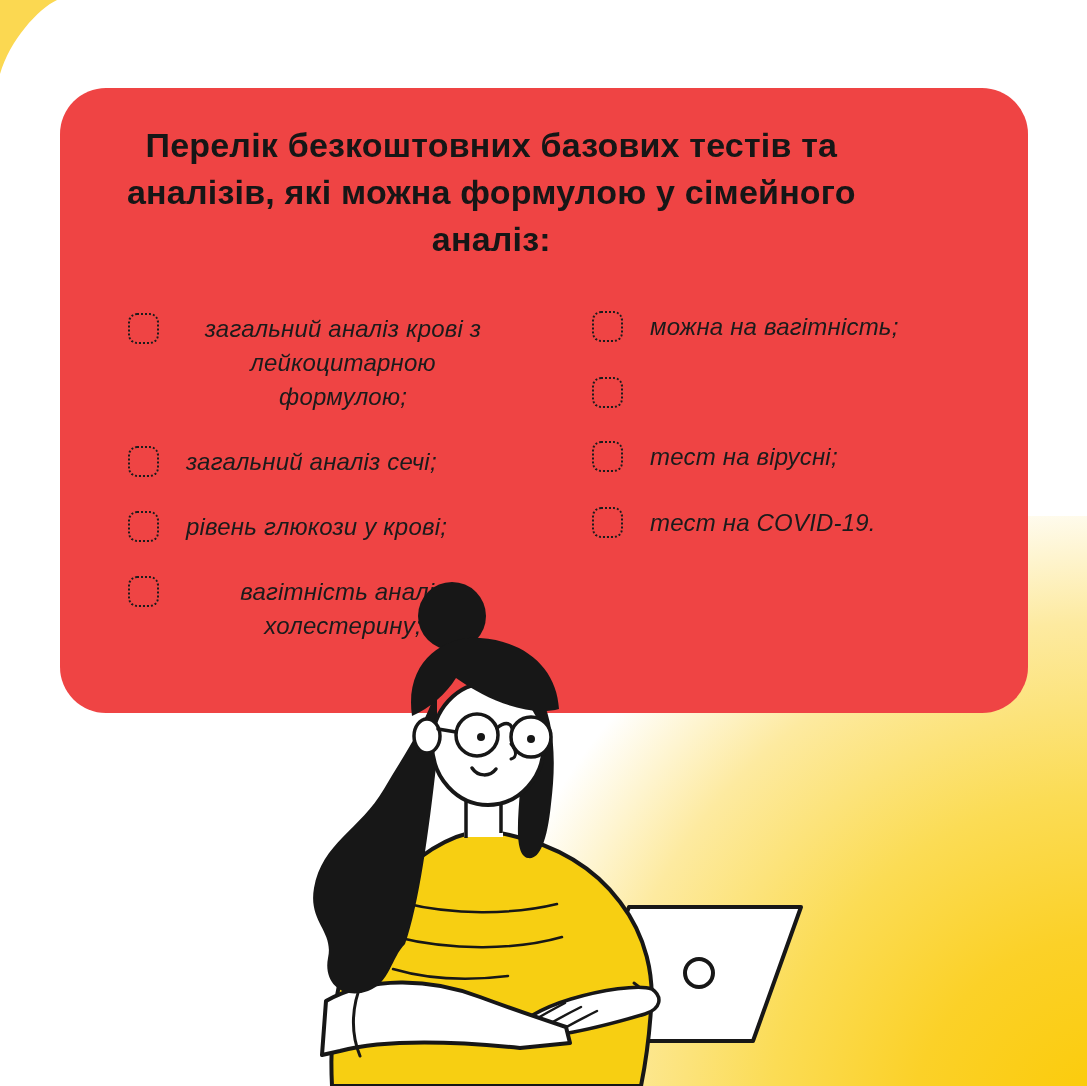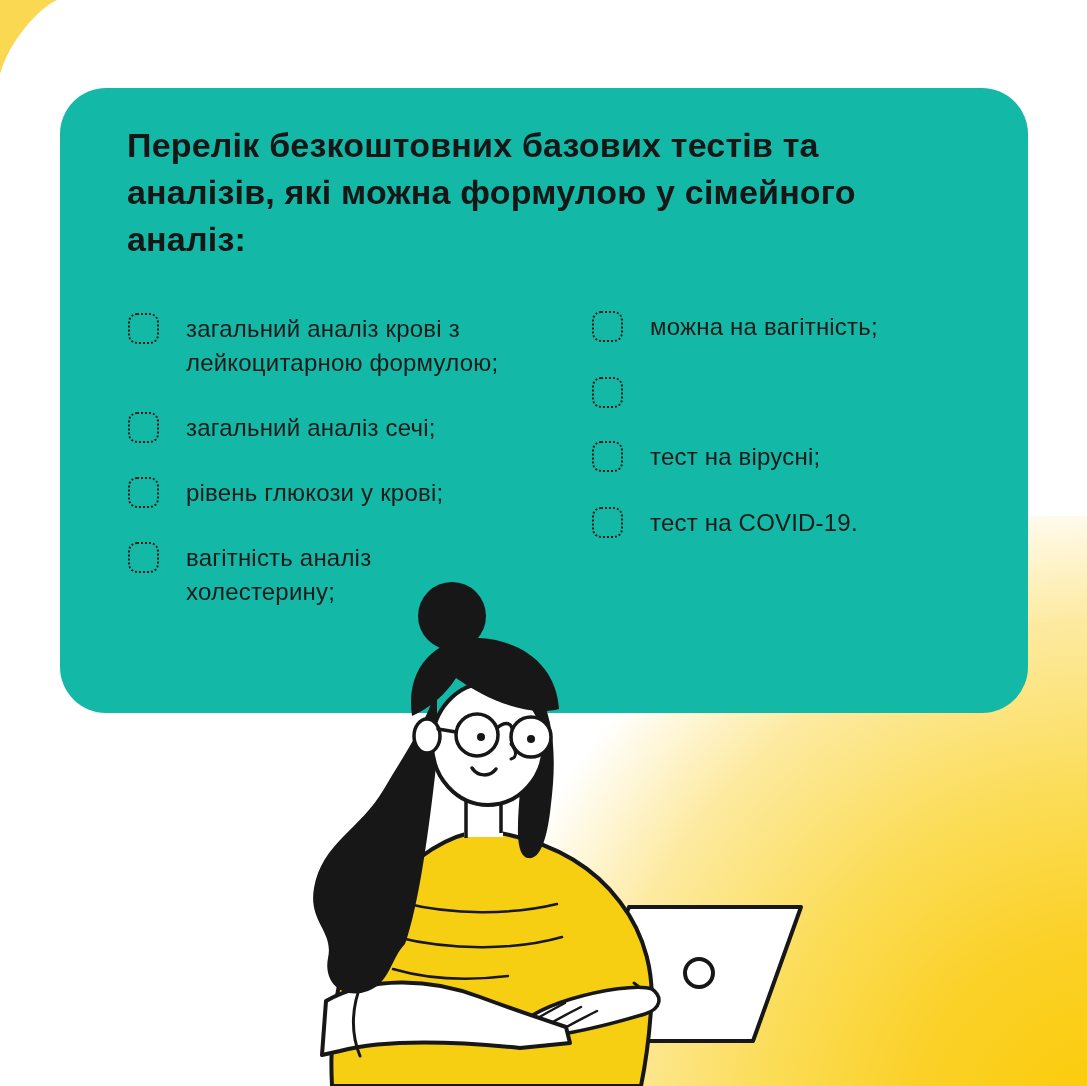--- a/index.html
+++ b/index.html
@@ -9,28 +9,28 @@
     font-family:"Liberation Sans", sans-serif;
   }
   .glow{
     position:absolute;right:0;bottom:0;width:640px;height:570px;z-index:1;
     background:radial-gradient(circle 750px at 103% 108%,
       #fbca05 0%, #fbd128 26%, #fbdc55 45%, #fdeaa0 68%, rgba(255,253,245,0) 86%);
   }
   .corner-tri{position:absolute;left:0;top:0;z-index:1;}
   .card{
     position:absolute;left:60px;top:88px;width:968px;height:625px;
-    background:#14b8a6;border-radius:46px;z-index:2;
+    background:#ef4444;border-radius:46px;z-index:2;text-align:center;
   }
   .title{
     position:absolute;left:67px;top:34px;
     font-size:34px;font-weight:700;line-height:47px;color:#161616;
     letter-spacing:0.2px;white-space:nowrap;
   }
-  .col{position:absolute;}
+  .col{position:absolute;font-style:italic;}
   .col-left{left:68px;top:224px;width:372px;}
   .col-right{left:532px;top:222px;width:404px;}
   .item{display:flex;align-items:flex-start;margin-bottom:31px;}
   .col-right .item{margin-bottom:32px;}
   .box{
     width:31px;height:31px;flex:none;box-sizing:border-box;
     border:2px dotted #1b1b1b;border-radius:9px;margin-right:27px;margin-top:1px;
     background:transparent;
   }
   .label{font-size:24px;line-height:34px;color:#1b1b1b;letter-spacing:0.2px;}

